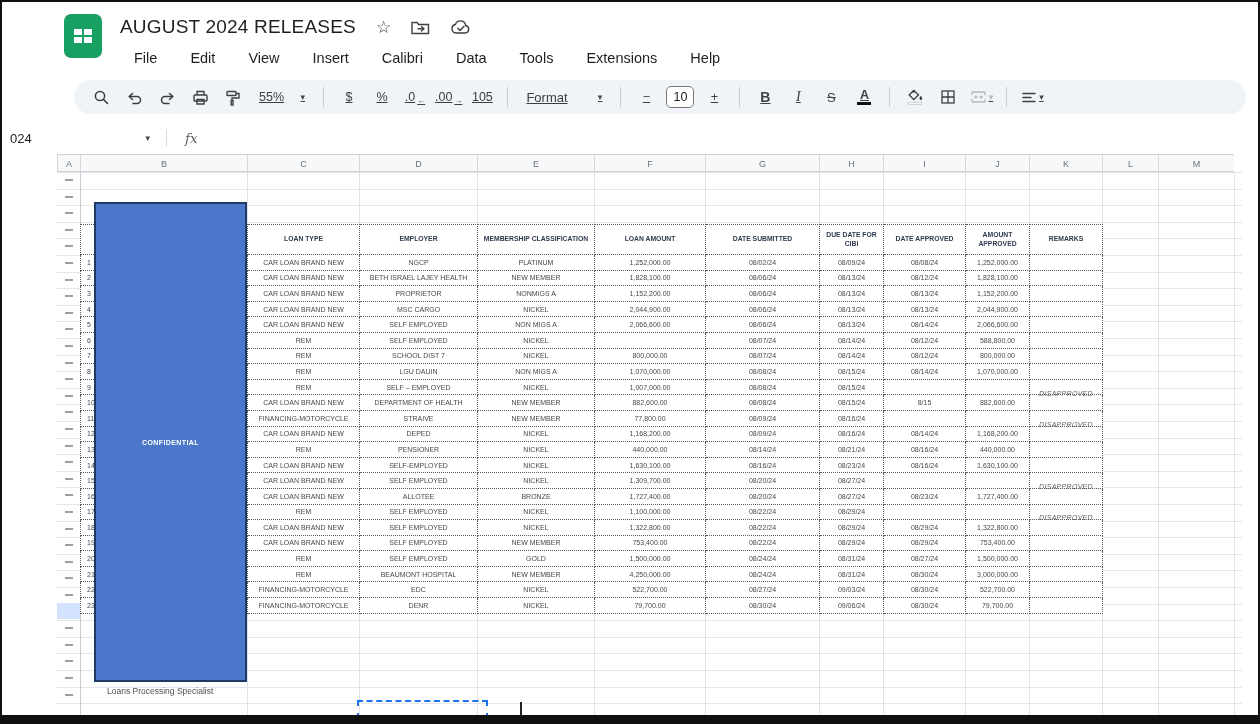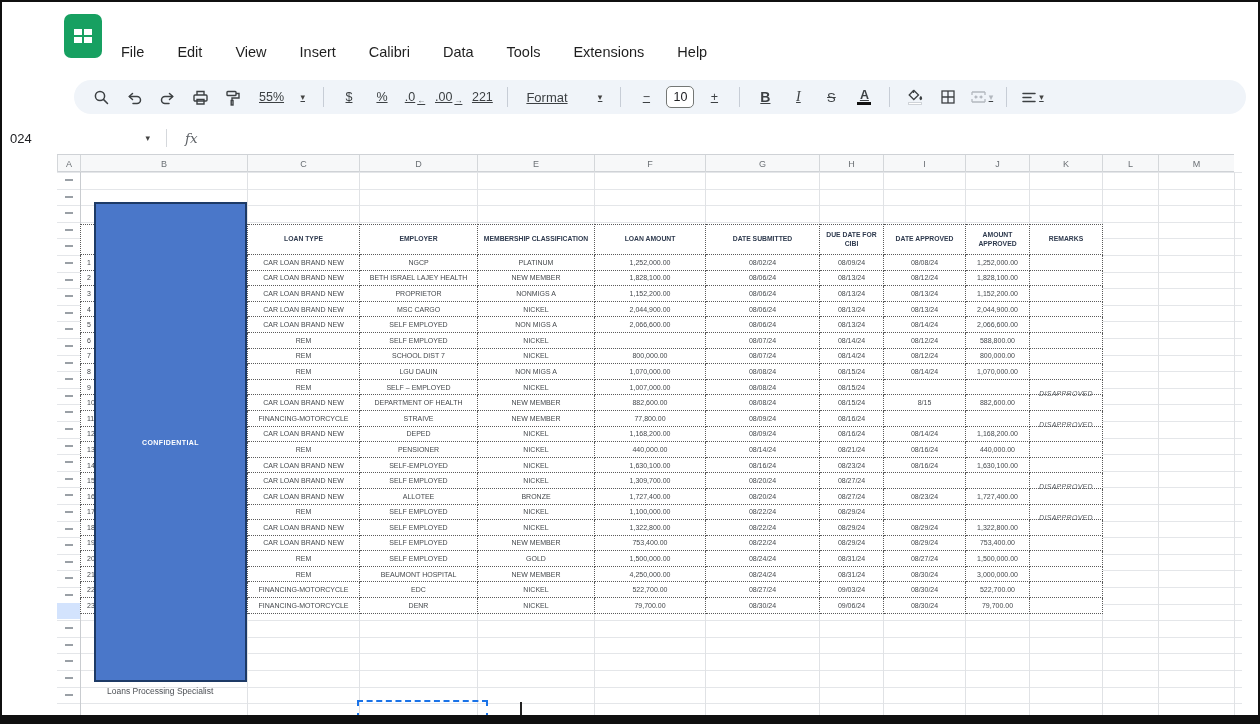--- a/index.html
+++ b/index.html
@@ -11,21 +11,21 @@
   
   .logo { position:absolute; left:62px; top:12px; width:38px; height:44px; background:#17a061;
           border-radius:7px; display:flex; align-items:center; justify-content:center; }
   .logo .pane { width:18px; height:14px; display:grid; grid-template-columns:1fr 1fr;
                 grid-template-rows:1fr 1fr; gap:2px; }
   .logo .pane i { background:#fff; }
   .titlerow { position:absolute; left:118px; top:10px; height:30px; display:flex; align-items:center; gap:20px; }
   .doc-title { font-size:19px; color:#1f1f1f; letter-spacing:.2px; }
   .doc-ic { display:flex; align-items:center; color:#3c4043; }
   .star { font-size:17px; color:#3c4043; }
-  .menubar { position:absolute; left:116px; top:40px; height:26px; display:flex; align-items:flex-start; gap:27px; }
+  .menubar { position:absolute; left:129px; top:40px; height:26px; display:flex; align-items:flex-end; gap:27px; }
   .menu-item { font-size:14.5px; color:#1f1f1f; padding:2px 3px; border-radius:4px; cursor:default; }
 
   
   .toolbar { position:absolute; left:72px; top:78px; width:1172px; height:34px; background:#f0f4f9;
              border-radius:17px; display:flex; align-items:center; padding:0 14px; gap:7px; overflow:hidden; }
   .tb { display:flex; align-items:center; justify-content:center; min-width:26px; height:26px;
         border-radius:4px; color:#3c4043; font-size:12.5px; gap:2px;text-decoration:underline; }
   .tb svg { display:block; }
   .tb-div { width:1px; height:20px; background:#c7cdd6; margin:0 5px; flex:none; }
   .zoomsel { min-width:58px; justify-content:space-between; padding:0 6px; }
@@ -95,20 +95,36 @@
 
   <div class="logo">
     <div class="pane">
         <i></i>
         <i></i>
         <i></i>
         <i></i>
       </div>
   </div>
 
+  <div class="titlerow">
+    <div class="doc-title">AUGUST 2024 RELEASES</div>
+    <div class="doc-ic star">☆</div>
+    <div class="doc-ic">
+      <svg width="19" height="15" viewBox="0 0 19 15" fill="none" stroke="#3c4043" stroke-width="1.4">
+        <path d="M1 2.5 h5 l1.5 2 H17.5 v9 H1 z"></path>
+        <path d="M7 8.8 h5.5 M10.5 6.6 l2.4 2.2 -2.4 2.2" stroke-linecap="round"></path>
+      </svg>
+    </div>
+    <div class="doc-ic">
+      <svg width="22" height="15" viewBox="0 0 22 15" fill="none" stroke="#3c4043" stroke-width="1.4">
+        <path d="M6 13 a4.3 4.3 0 0 1 -.6 -8.5 a5.3 5.3 0 0 1 10.3 1 a3.8 3.8 0 0 1 -.5 7.5 z"></path>
+        <path d="M7.8 8.3 l2.2 2.2 4-4.2" stroke-linecap="round" stroke-linejoin="round"></path>
+      </svg>
+    </div>
+  </div>
 
   <div class="menubar">
       <div class="menu-item">File</div>
       <div class="menu-item">Edit</div>
       <div class="menu-item">View</div>
       <div class="menu-item">Insert</div>
       <div class="menu-item">Calibri</div>
       <div class="menu-item">Data</div>
       <div class="menu-item">Tools</div>
       <div class="menu-item">Extensions</div>
@@ -155,21 +171,21 @@
     <div class="tb">$</div>
     <div class="tb">%</div>
     <div class="tb">
       <span>.0</span>
         <span class="decsub">←</span>
     </div>
     <div class="tb">
       <span>.00</span>
         <span class="decsub">→</span>
     </div>
-    <div class="tb">221</div>
+    <div class="tb">105</div>
     <div class="tb-div"></div>
     <div class="tb fontsel">
       <span>Format</span>
       <span class="caret">▾</span>
     </div>
     <div class="tb-div"></div>
     <div class="tb">−</div>
     <div class="sizebox">10</div>
     <div class="tb">+</div>
     <div class="tb-div"></div>

